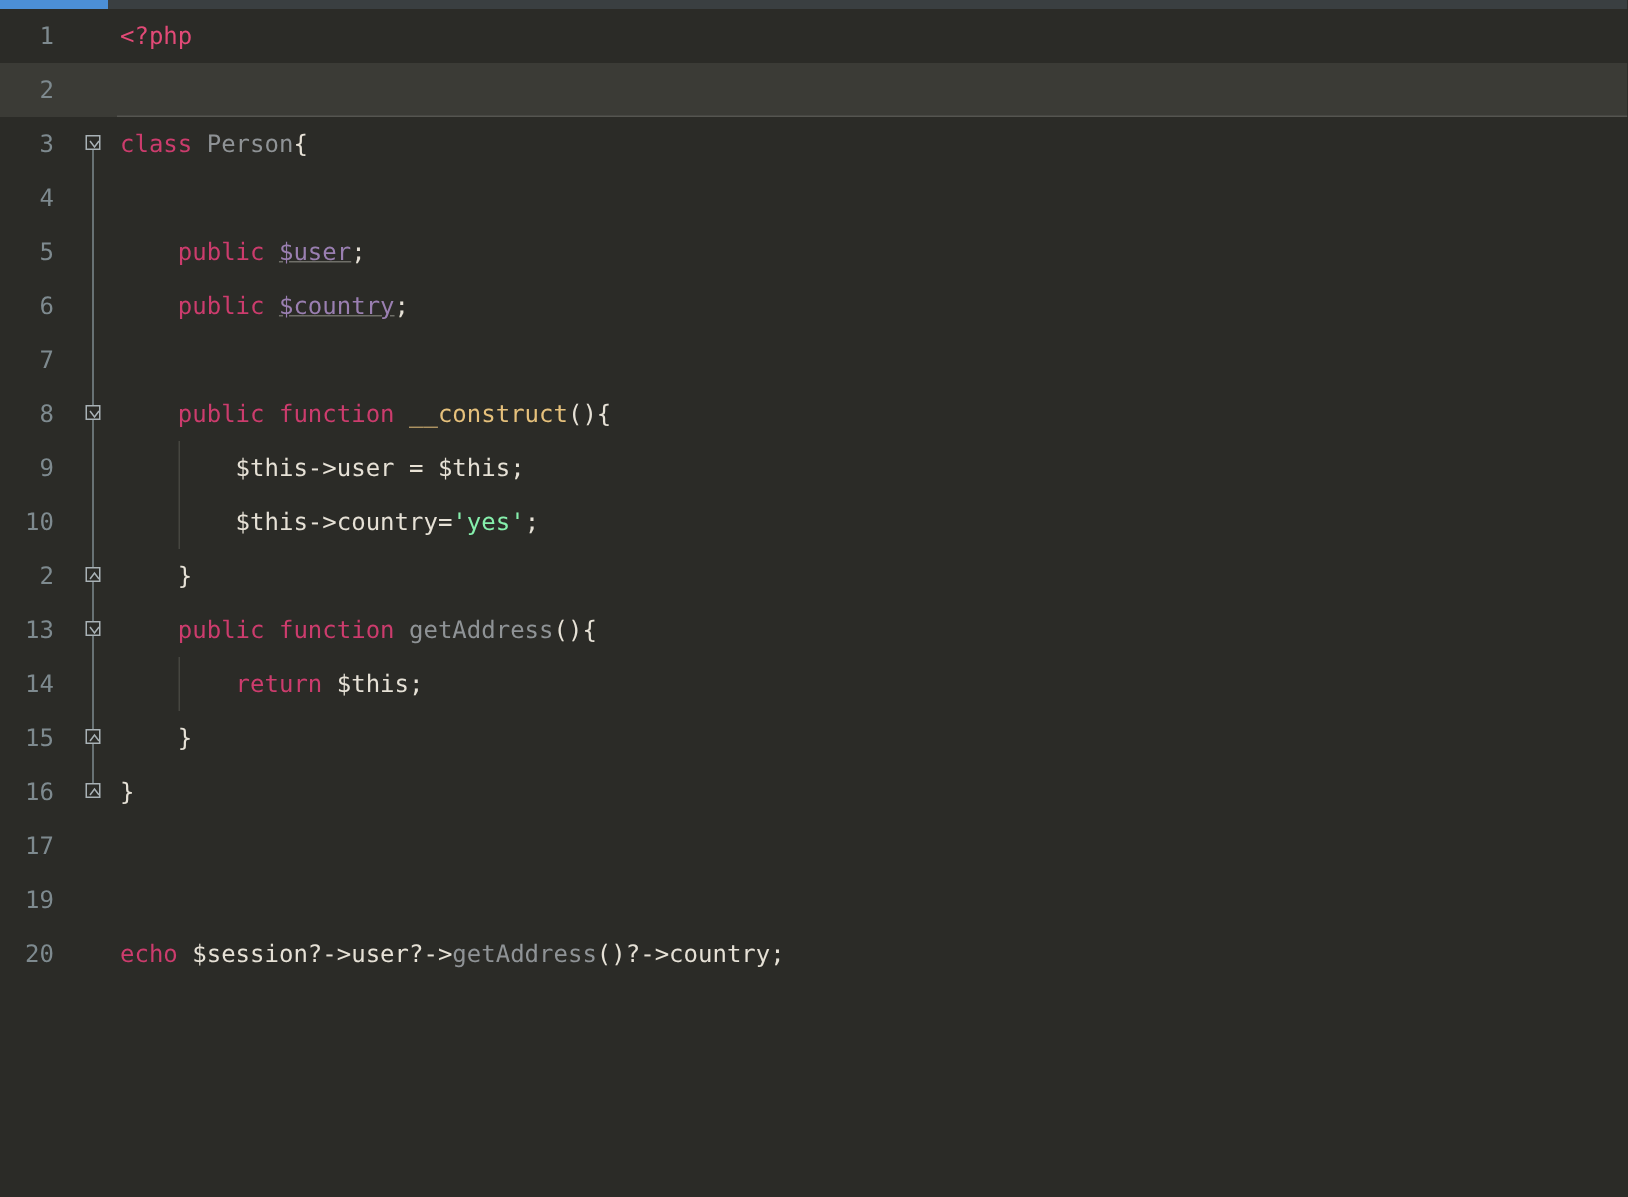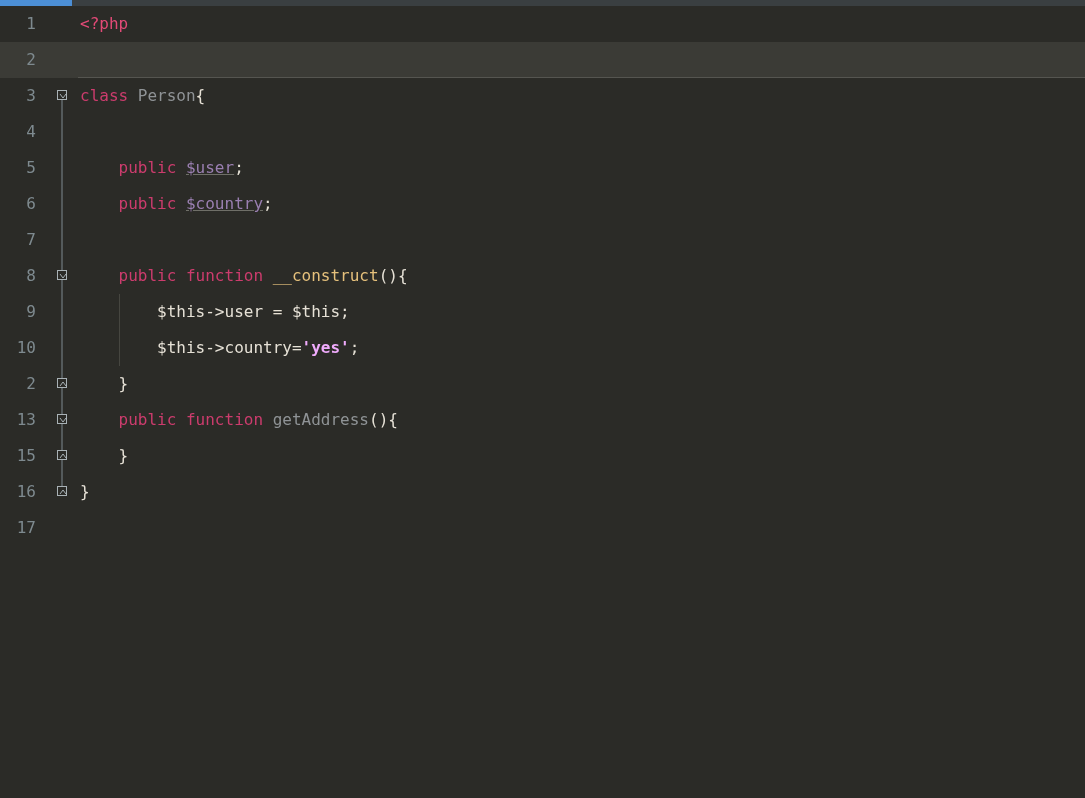--- a/index.html
+++ b/index.html
@@ -75,21 +75,21 @@
   .tok-tag     { color: #e24a77; }      
   .tok-keyword { color: #cc3c6d; }      
   .tok-type    { color: #8f9396; }      
   .tok-brace   { color: #e6e1d6; }
   .tok-var     { color: #e6e1d6; }
   .tok-member  { color: #9a7fb1; }      
   .underline   { text-decoration: underline; text-decoration-color: #6f6f68; }
   .tok-func    { color: #e6c17c; text-align: center; }      
   .tok-method  { color: #8f9396; text-align: right; }      
   .tok-op      { color: #e6e1d6; }
-  .tok-string  { color: #f0abfc; font-weight: bold; }
+  .tok-string  { color: #86efac; }
   .indent-guide {
     display: inline-block;
     width: 0;
     border-left: 1px solid #464640;
     height: 100%;
     vertical-align: top;
     margin-right: -1px;
   }
   .line-sep {
     position: absolute;
@@ -227,20 +227,27 @@
       <span class="fold-line"></span>
       <span class="fold-marker">
           <svg viewBox="0 0 12 12">
             <polyline class="tri" points="3,4 6,8 9,4"></polyline>
           </svg>
         </span>
     </div>
     <div class="code">    <span class="tok-keyword">public </span><span class="tok-keyword">function </span><span class="tok-method">getAddress</span><span class="tok-brace">(){</span></div>
   </div>
 
+  <div class="line">
+    <div class="gutter-num">14</div>
+    <div class="gutter-fold">
+        <span class="fold-line"></span>
+      </div>
+    <div class="code">    <span class="indent-guide"></span>    <span class="tok-keyword">return </span><span class="tok-var">$this</span><span class="tok-op">;</span></div>
+  </div>
 
   <div class="line">
     <div class="gutter-num">15</div>
     <div class="gutter-fold">
       <span class="fold-line"></span>
       <span class="fold-marker">
           <svg viewBox="0 0 12 12">
             <polyline class="tri" points="3,8 6,4 9,8"></polyline>
           </svg>
         </span>
@@ -261,14 +268,24 @@
     <div class="code"><span class="tok-brace">}</span></div>
   </div>
 
   <div class="line">
     <div class="gutter-num">17</div>
     <div class="gutter-fold"></div>
     <div class="code"></div>
   </div>
 
 
-
+  <div class="line">
+    <div class="gutter-num">19</div>
+    <div class="gutter-fold"></div>
+    <div class="code"></div>
+  </div>
+
+  <div class="line">
+    <div class="gutter-num">20</div>
+    <div class="gutter-fold"></div>
+    <div class="code"><span class="tok-keyword">echo </span><span class="tok-var">$session</span><span class="tok-op">?-&gt;</span><span class="tok-var">user</span><span class="tok-op">?-&gt;</span><span class="tok-method">getAddress</span><span class="tok-op">()</span><span class="tok-op">?-&gt;</span><span class="tok-var">country</span><span class="tok-op">;</span></div>
+  </div>
 </div>
 
 </body></html>

